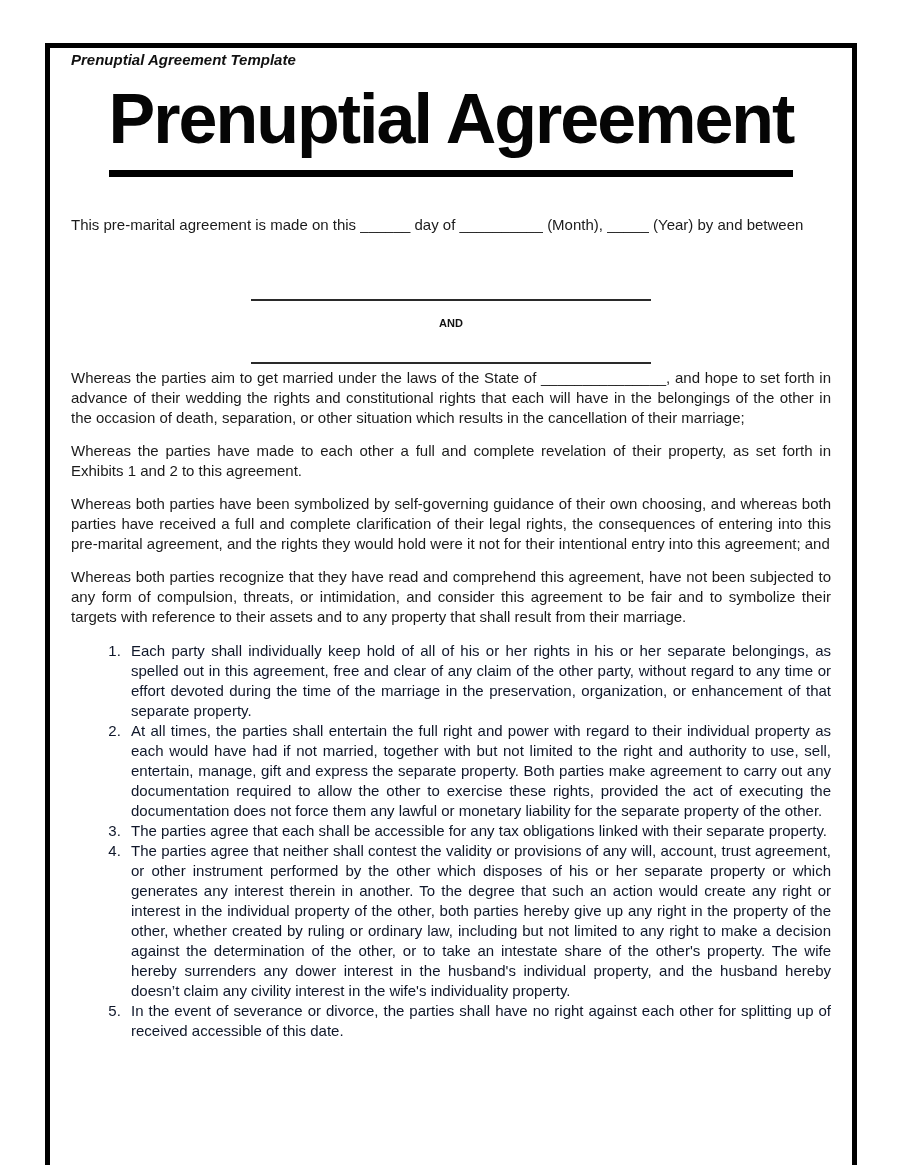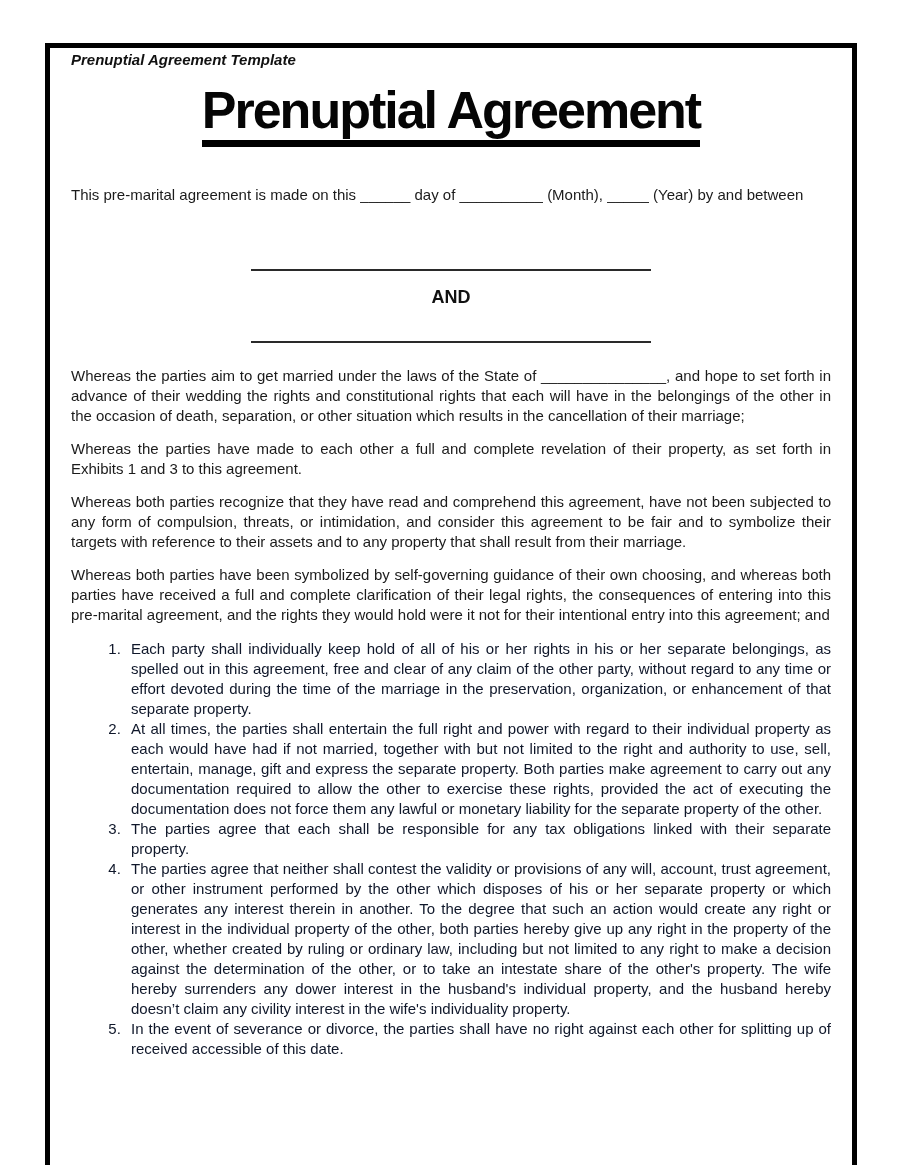--- a/index.html
+++ b/index.html
@@ -28,54 +28,54 @@
     font-style: italic;
     color: #111111;
   }
   .title {
     margin: 16px 0 0 0;
     text-align: center;
     line-height: 1.0;
   }
   .title .title-text {
     display: inline-block;
-    font-size: 52px;
+    font-size: 70px;
     font-weight: bold;
     letter-spacing: -2px;
     color: #050505;
     border-bottom: 7px solid #000000;
-    padding-bottom: 4px;
+    padding-bottom: 16px;
   }
   .intro {
     margin: 38px 0 8px 0;
     font-size: 15px;
     line-height: 20px;
   }
   .party-block { text-align: center; }
   .blank-line {
     width: 400px;
     height: 0;
     margin: 0 auto;
     border-bottom: 2px solid #2a2a2a;
   }
   .blank-1 { margin-top: 64px; }
   .and-sep {
     margin-top: 16px;
-    font-size: 18px;
+    font-size: 11px;
     font-weight: bold;
     color: #111111;
   }
   .blank-2 { margin-top: 33px; }
   .body-para {
     margin: 13px 0 0 0;
     font-size: 15px;
     line-height: 20px;
     text-align: justify;
   }
-  .first-para { margin-top: 23px; }
+  .first-para { margin-top: 4px; }
   .lead-para {
     margin: 26px 0 0 0;
     font-size: 15px;
     line-height: 20px;
   }
   ol.terms {
     margin: 14px 0 0 0;
     padding-left: 54px;
   }
   ol.terms li {
@@ -100,28 +100,28 @@
   <p class="intro">This pre-marital agreement is made on this ______ day of __________ (Month), _____ (Year) by and between</p>
 
   <div class="party-block">
     <div class="blank-line blank-1"></div>
     <div class="and-sep">AND</div>
     <div class="blank-line blank-2"></div>
   </div>
 
   <p class="body-para first-para">Whereas the parties aim to get married under the laws of the State of _______________, and hope to set forth in advance of their wedding the rights and constitutional rights that each will have in the belongings of the other in the occasion of death, separation, or other situation which results in the cancellation of their marriage;</p>
 
-  <p class="body-para">Whereas the parties have made to each other a full and complete revelation of their property, as set forth in Exhibits 1 and 3 to this agreement.</p>
+  <p class="body-para">Whereas the parties have made to each other a full and complete revelation of their property, as set forth in Exhibits 1 and 2 to this agreement.</p>
+
+  <p class="body-para">Whereas both parties have been symbolized by self-governing guidance of their own choosing, and whereas both parties have received a full and complete clarification of their legal rights, the consequences of entering into this pre-marital agreement, and the rights they would hold were it not for their intentional entry into this agreement; and</p>
 
   <p class="body-para">Whereas both parties recognize that they have read and comprehend this agreement, have not been subjected to any form of compulsion, threats, or intimidation, and consider this agreement to be fair and to symbolize their targets with reference to their assets and to any property that shall result from their marriage.</p>
-
-  <p class="body-para">Whereas both parties have been symbolized by self-governing guidance of their own choosing, and whereas both parties have received a full and complete clarification of their legal rights, the consequences of entering into this pre-marital agreement, and the rights they would hold were it not for their intentional entry into this agreement; and</p>
 
 
   <ol class="terms">
     <li>Each party shall individually keep hold of all of his or her rights in his or her separate belongings, as spelled out in this agreement, free and clear of any claim of the other party, without regard to any time or effort devoted during the time of the marriage in the preservation, organization, or enhancement of that separate property.</li>
     <li>At all times, the parties shall entertain the full right and power with regard to their individual property as each would have had if not married, together with but not limited to the right and authority to use, sell, entertain, manage, gift and express the separate property. Both parties make agreement to carry out any documentation required to allow the other to exercise these rights, provided the act of executing the documentation does not force them any lawful or monetary liability for the separate property of the other.</li>
-    <li>The parties agree that each shall be responsible for any tax obligations linked with their separate property.</li>
+    <li>The parties agree that each shall be accessible for any tax obligations linked with their separate property.</li>
     <li>The parties agree that neither shall contest the validity or provisions of any will, account, trust agreement, or other instrument performed by the other which disposes of his or her separate property or which generates any interest therein in another. To the degree that such an action would create any right or interest in the individual property of the other, both parties hereby give up any right in the property of the other, whether created by ruling or ordinary law, including but not limited to any right to make a decision against the determination of the other, or to take an intestate share of the other's property. The wife hereby surrenders any dower interest in the husband's individual property, and the husband hereby doesn’t claim any civility interest in the wife's individuality property.</li>
     <li>In the event of severance or divorce, the parties shall have no right against each other for splitting up of received accessible of this date.</li>
   </ol>
 
 </div>
 
 </body></html>

